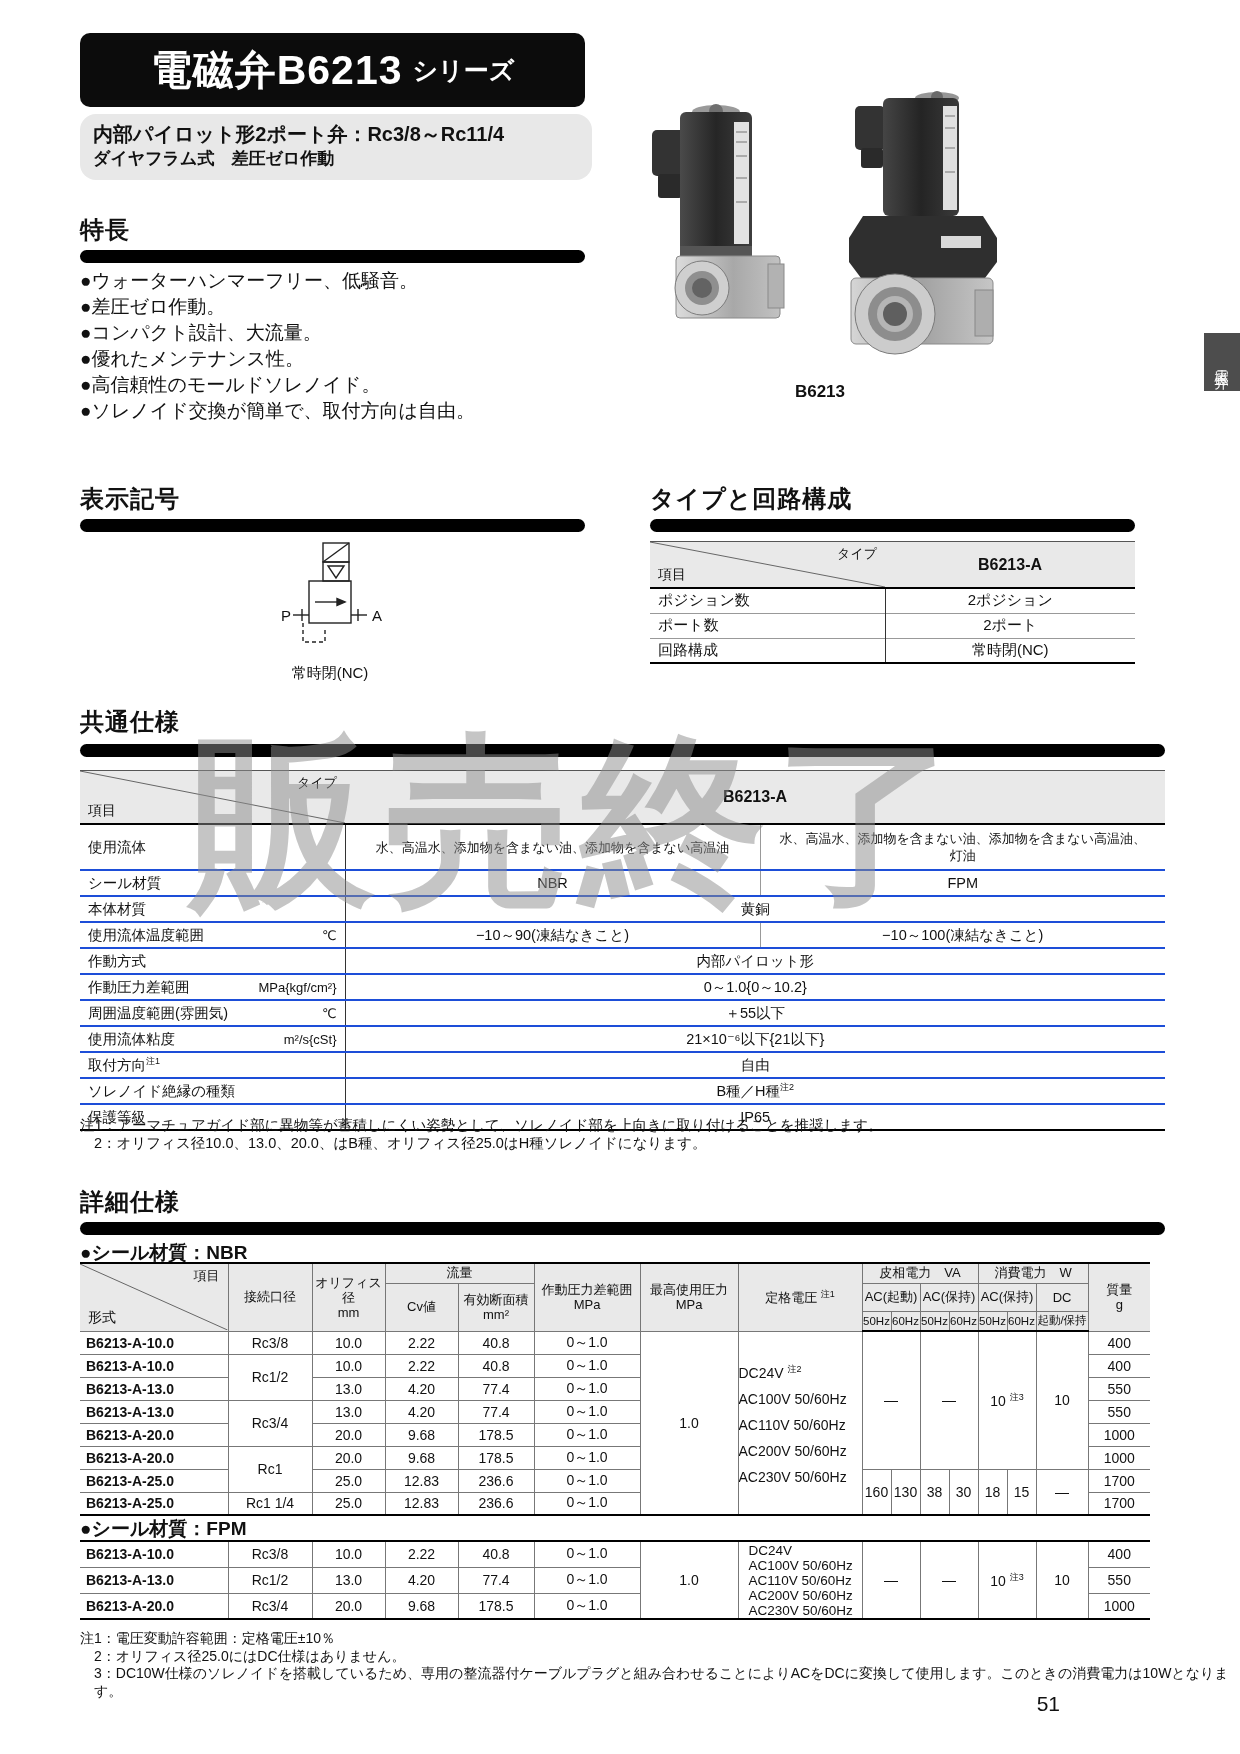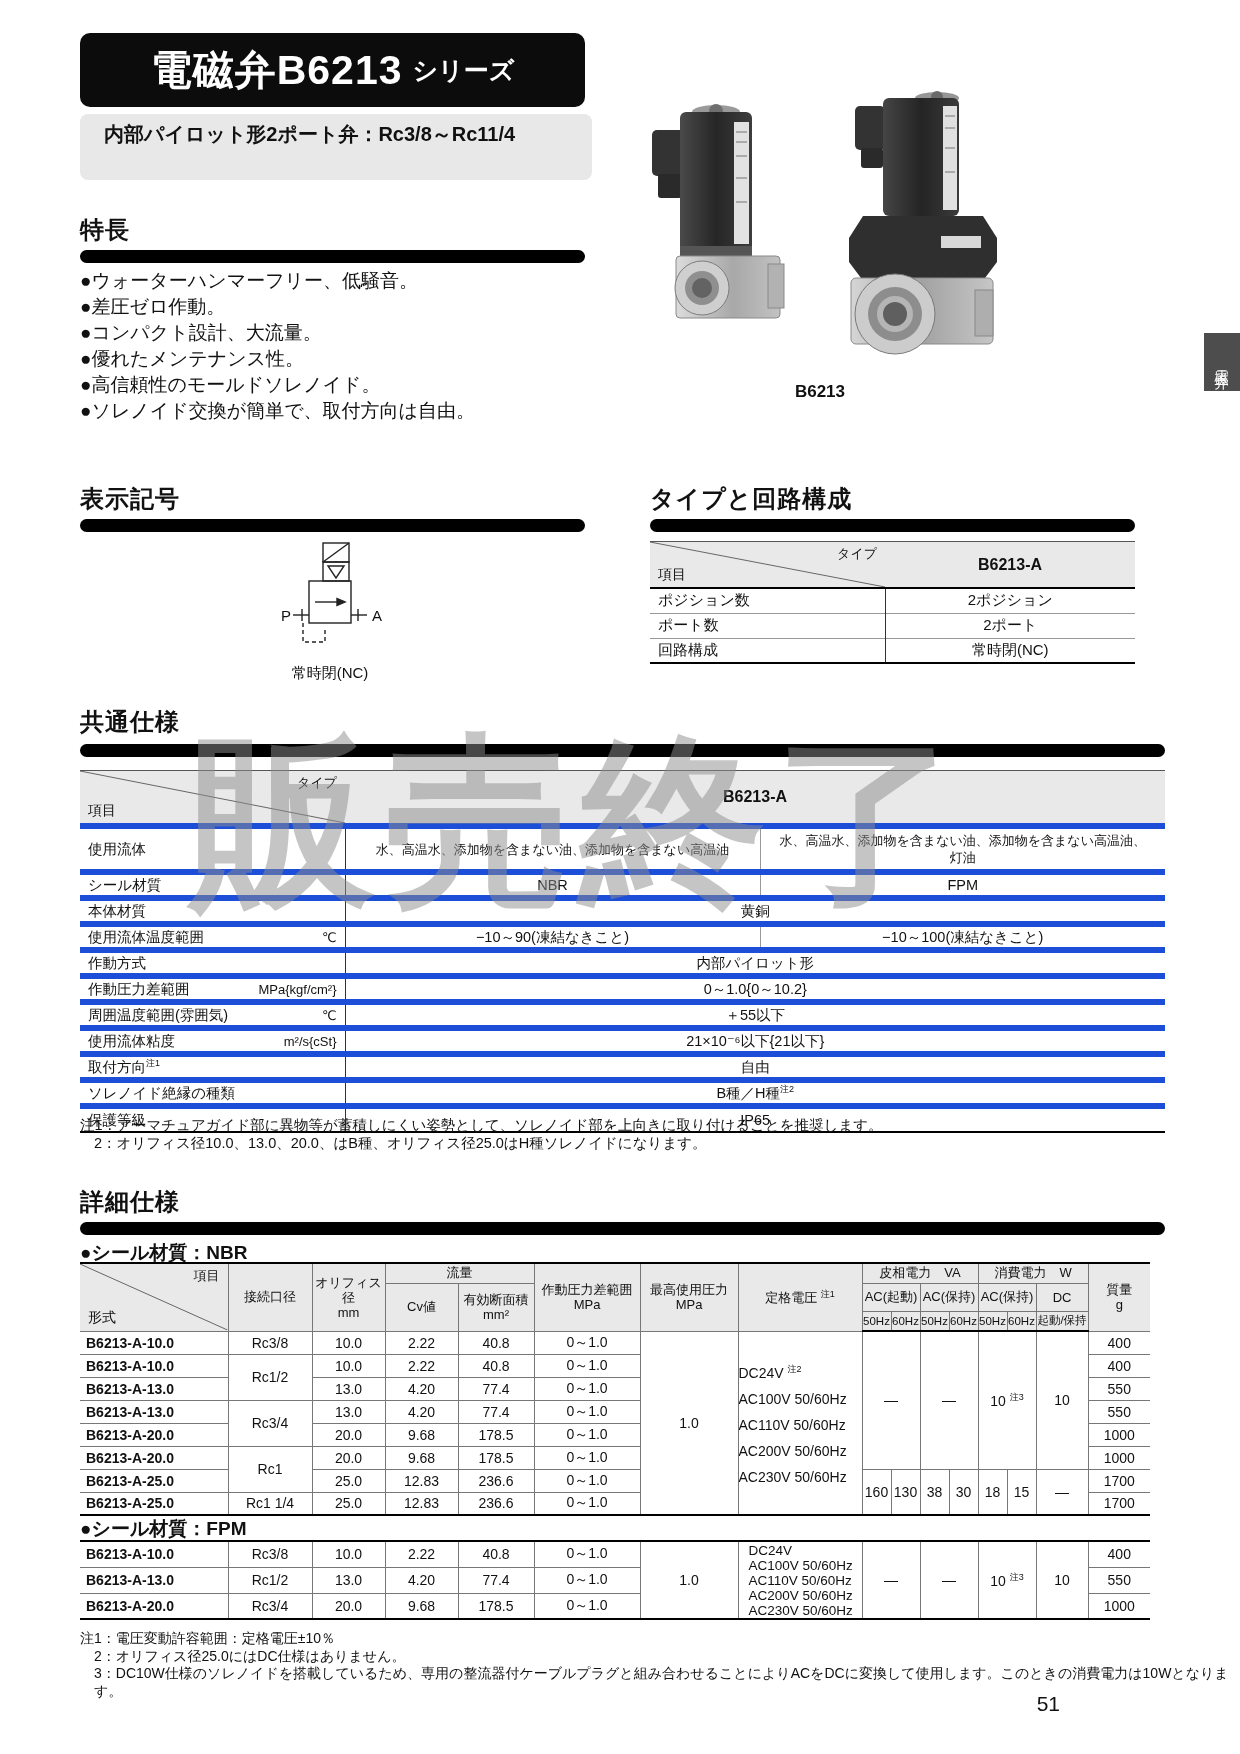--- a/index.html
+++ b/index.html
@@ -5,21 +5,21 @@
   *{margin:0;padding:0;box-sizing:border-box;}
   html,body{background:#fff;}
   body{font-family:"Liberation Sans","DejaVu Sans",sans-serif;color:#111;}
   .page{position:relative;width:1240px;height:1754px;background:#ffffff;overflow:hidden;}
   .abs{position:absolute;}
 
   
   .banner{background:#0c0c0c;border-radius:10px;display:flex;align-items:center;justify-content:center;}
   .banner .big{color:#fff;font-weight:bold;font-size:41px;letter-spacing:1px;}
   .banner .small{color:#fff;font-weight:bold;font-size:25px;margin-left:10px;}
-  .subbox{background:#e8e8e8;border-radius:8px;padding:7px 24px;}
+  .subbox{background:#e8e8e8;border-radius:16px;padding:7px 13px;}
   .subbox .l1{font-size:20px;font-weight:bold;line-height:26px;}
   .subbox .l2{font-size:17px;font-weight:bold;line-height:24px;}
 
   
   .sect-h{font-size:24px;font-weight:bold;letter-spacing:1px;}
   .bar{background:#000;height:13px;border-radius:7px;}
 
   
   .features li{list-style:none;font-size:19px;line-height:26px;color:#111;}
 
@@ -50,21 +50,21 @@
   .tc tr.rw td{border-top:1px solid #999;}
   .tc td.lbl{text-align:left;padding-left:8px;border-right:1px solid #333;}
   .tc td.val{text-align:center;}
   .tc .corner-wrap{height:45px;}
   .tc td.typ{text-align:center;font-weight:bold;font-size:16px;}
 
   
   .cs{width:1085px;border-top:1px solid #555;border-bottom:2px solid #000;}
   .cs td{font-size:14.5px;}
   .cs tr.hd td{border-bottom:2px solid #000;}
-  .cs tr.rw td{border-top:6px solid #1d4ed8;text-align:center;}
+  .cs tr.rw td{border-top:2px solid #1d4ed8;text-align:center;}
   .cs td.lbl{border-right:1px solid #333;padding:0 8px;}
   .cs td.lbl .in{display:flex;justify-content:space-between;align-items:baseline;}
   .cs td.lbl .unit{font-size:13px;}
   .cs td.vc{text-align:center;}
   .cs td.vsplit{border-right:1px solid #999;}
   .cs .corner-wrap{height:52px;}
   .cs td.typ{text-align:center;font-weight:bold;font-size:16px;}
   .cs .pre{white-space:pre-line;}
   .cs td.fl{font-size:13px;line-height:17px;}
   .notes{font-size:14.5px;line-height:18px;}
@@ -101,20 +101,21 @@
 
 <div class="page">
 
   <div class="abs banner" style="left:80px;top:33px;width:505px;height:74px;">
     <span class="big">電磁弁B6213</span>
     <span class="small">シリーズ</span>
   </div>
 
   <div class="abs subbox" style="left:80px;top:114px;width:512px;height:66px;">
     <div class="l1">内部パイロット形2ポート弁：Rc3/8～Rc11/4</div>
+    <div class="l2">ダイヤフラム式　差圧ゼロ作動</div>
   </div>
 
   <div class="abs sect-h" style="left:80px;top:214px;">特長</div>
   <div class="abs bar" style="left:80px;top:250px;width:505px;"></div>
   <ul class="abs features" style="left:80px;top:268px;width:520px;">
     <li>●ウォーターハンマーフリー、低騒音。</li>
     <li>●差圧ゼロ作動。</li>
     <li>●コンパクト設計、大流量。</li>
     <li>●優れたメンテナンス性。</li>
     <li>●高信頼性のモールドソレノイド。</li>

